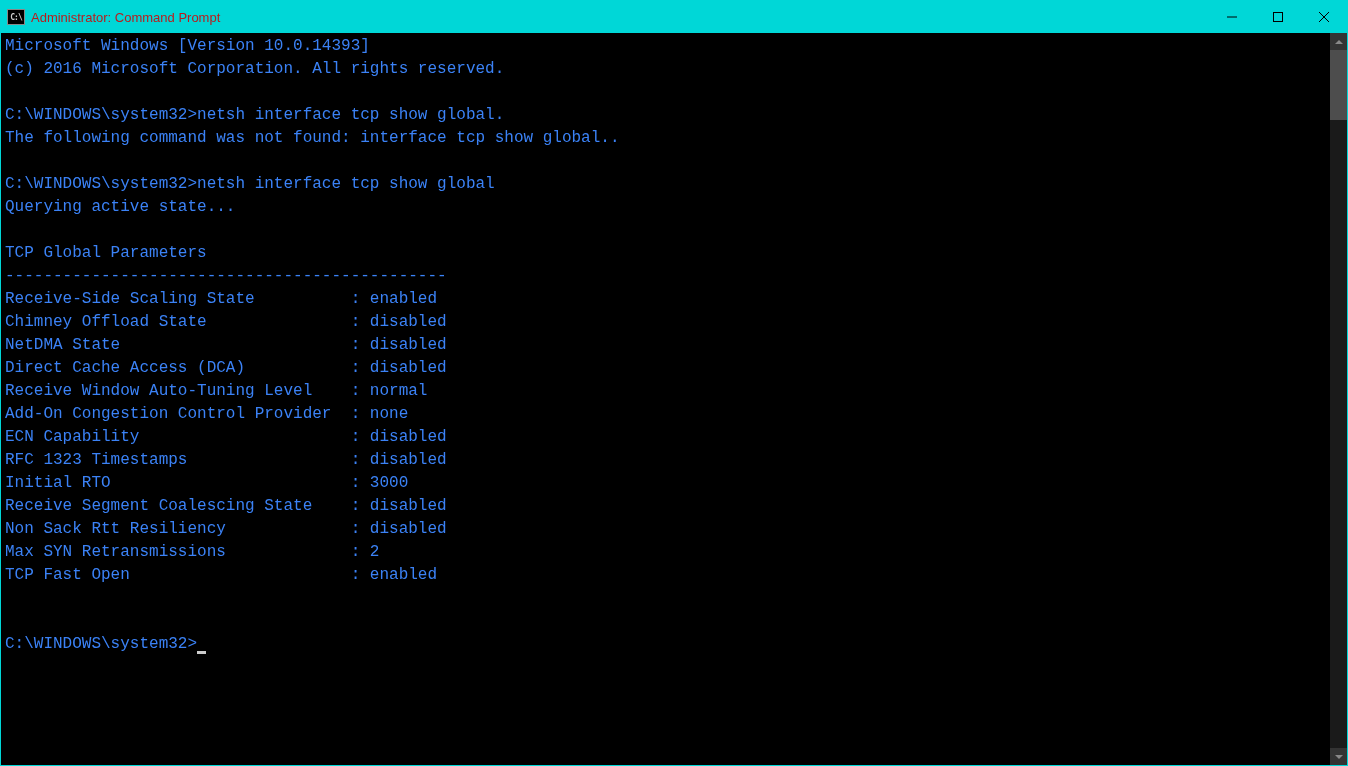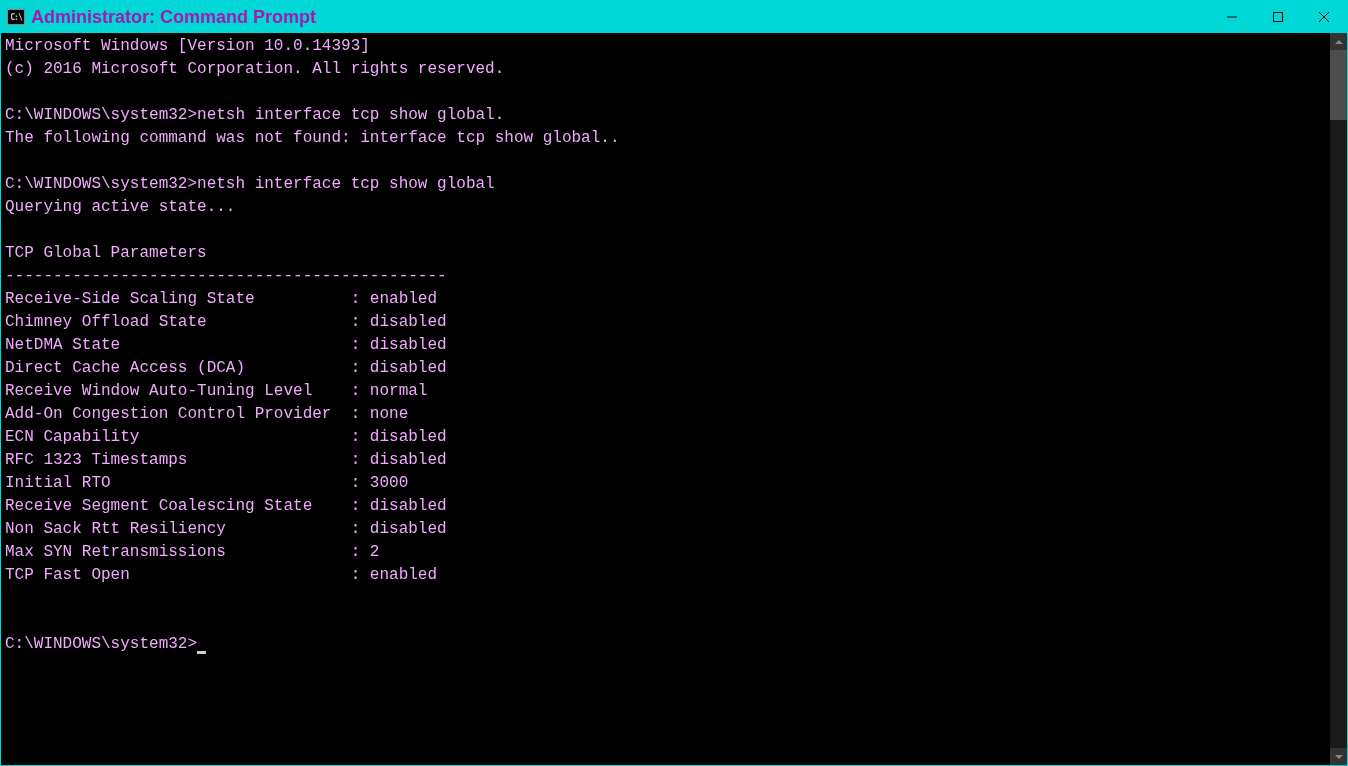--- a/index.html
+++ b/index.html
@@ -37,24 +37,23 @@
       align-items: center;
       justify-content: center;
       font-size: 8px;
       font-family: Consolas, monospace;
       color: #ccc;
       margin-right: 6px;
       font-weight: bold;
       letter-spacing: -1px;
     }
     .title-text {
-      font-size: 18px;
-      color: #a21caf;
+      font-size: 13px;
+      color: #b91c1c;
       flex: 1;
-      font-weight: bold;
     }
     .window-controls {
       display: flex;
       height: 100%;
     }
     .win-btn {
       width: 46px;
       height: 100%;
       display: flex;
       align-items: center;
@@ -67,21 +66,21 @@
     }
     .terminal-area {
       flex: 1;
       display: flex;
       background: #000;
       overflow: hidden;
     }
     .terminal-content {
       flex: 1;
       background: #000;
-      color: #f0abfc;
+      color: #3b82f6;
       font-family: Consolas, 'Courier New', monospace;
       font-size: 16px;
       line-height: 23px;
       padding: 2px 4px;
       white-space: pre;
       overflow: hidden;
     }
     .scrollbar {
       width: 17px;
       background: #1a1a1a;

